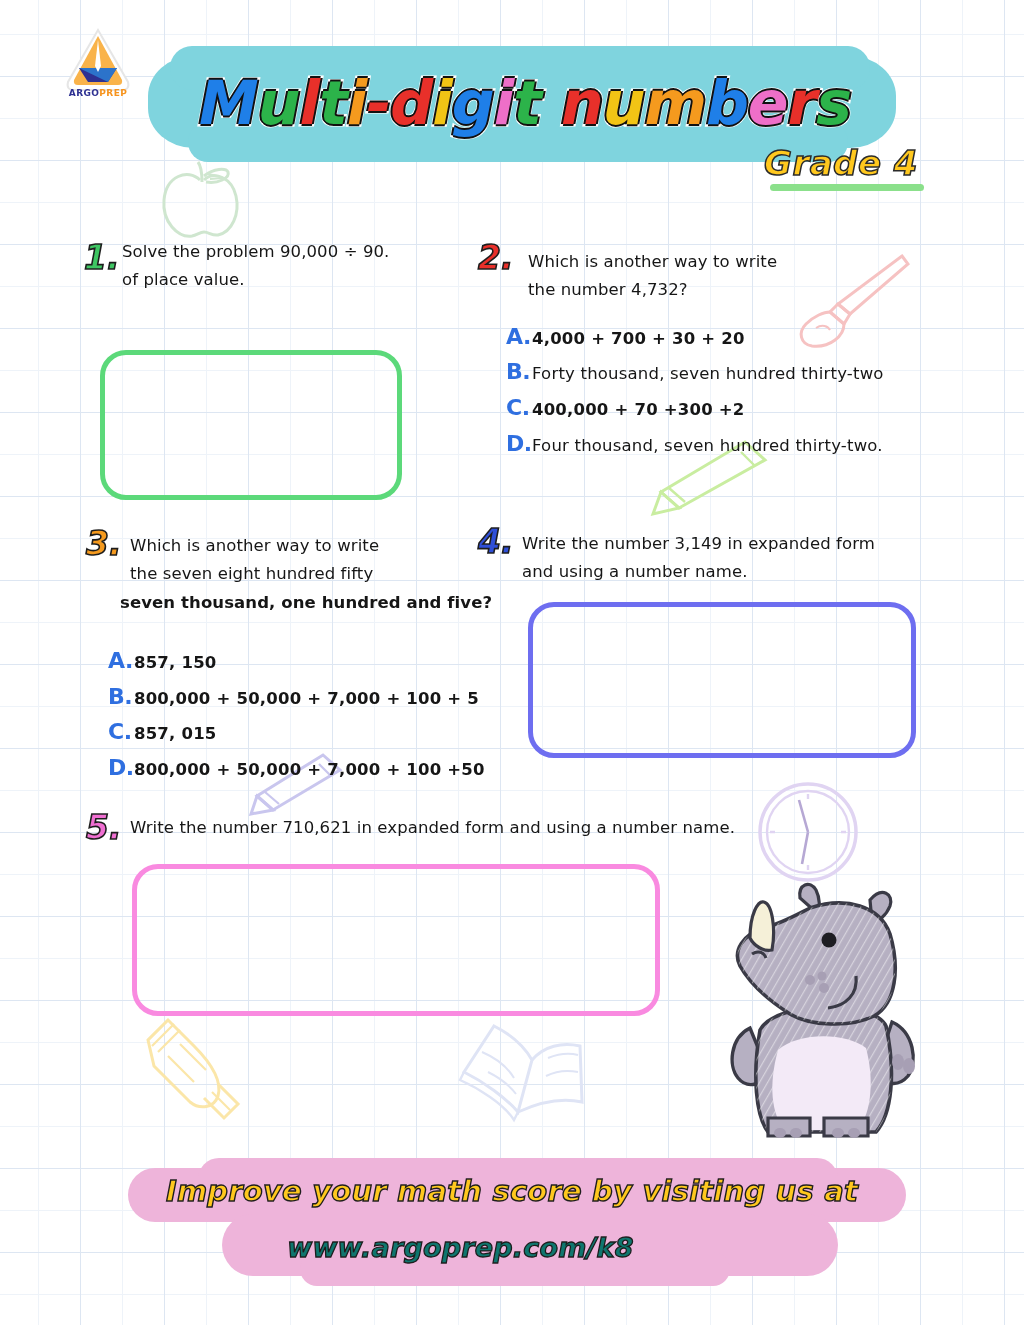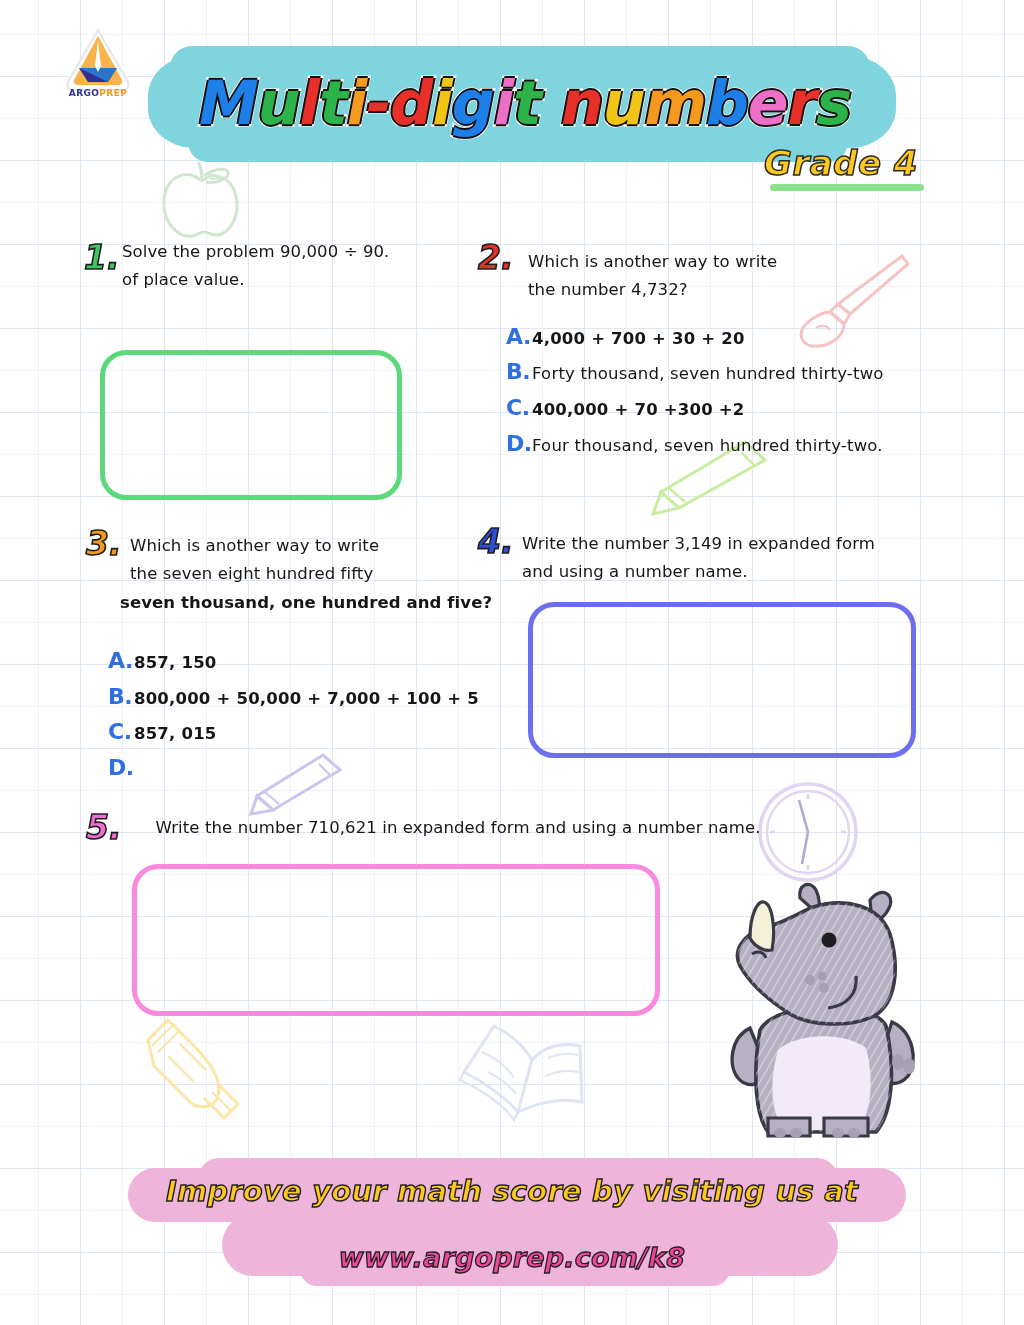--- a/index.html
+++ b/index.html
@@ -94,22 +94,22 @@
   #fb1{left:128px;top:8px;width:778px;height:54px;}
   #fb2{left:198px;top:-2px;width:640px;height:42px;border-radius:26px;}
   #fb3{left:222px;top:54px;width:616px;height:62px;border-radius:32px;}
   #fb4{left:300px;top:92px;width:430px;height:34px;border-radius:24px;}
   #f-line1{
     position:absolute;left:0;top:14px;width:1024px;text-align:center;z-index:3;
     font-size:29px;font-weight:bold;font-style:italic;color:#ffc81e;
     -webkit-text-stroke:1.4px #1d1d1d;letter-spacing:.2px;
   }
   #f-line2{
-    position:absolute;left:0;top:82px;width:1024px;text-align:center;z-index:3;
-    font-size:27px;font-weight:bold;font-style:italic;color:#ec4899;
+    position:absolute;left:0;top:72px;width:921px;text-align:center;z-index:3;
+    font-size:27px;font-weight:bold;font-style:italic;color:#0f766e;
     -webkit-text-stroke:1.3px #1d1d1d;letter-spacing:.2px;
   }
 </style>
 </head>
 <body>
 
 <div id="grid"></div>
 
 <div id="logo">
   <svg width="72" height="80" viewBox="0 0 72 80">
@@ -270,36 +270,37 @@
     <div class="opt">
       <span class="ltr">B.</span>
       <span class="txt">800,000 + 50,000 + 7,000 + 100 + 5</span>
     </div>
     <div class="opt">
       <span class="ltr">C.</span>
       <span class="txt">857, 015</span>
     </div>
     <div class="opt">
       <span class="ltr">D.</span>
+      <span class="txt">800,000 + 50,000 + 7,000 + 100 +50</span>
     </div>
   </div>
 </div>
 
 <div class="q" style="left:478px;top:522px;width:450px;">
   <div class="qnum" style="color:#2f4fd8;">4.</div>
   <div class="qbody" style="margin-left:44px;padding-top:8px;">
     <div>Write the number 3,149 in expanded form</div>
     <div>and using a number name.</div>
   </div>
 </div>
 <div class="abox" style="left:528px;top:602px;width:378px;height:146px;border:5px solid #6e6ef0;"></div>
 
 <div class="q" style="left:86px;top:808px;width:700px;">
   <div class="qnum" style="color:#f06fd2;">5.</div>
-  <div class="qbody" style="margin-left:44px;padding-top:6px;text-align:center;">
+  <div class="qbody" style="margin-left:44px;padding-top:6px;">
     <div>Write the number 710,621 in expanded form and using a number name.</div>
   </div>
 </div>
 <div class="abox" style="left:132px;top:864px;width:518px;height:142px;border:5px solid #f98ae0;"></div>
 
 <div id="footer">
   <div class="fb" id="fb1"></div>
   <div class="fb" id="fb2"></div>
   <div class="fb" id="fb3"></div>
   <div class="fb" id="fb4"></div>

